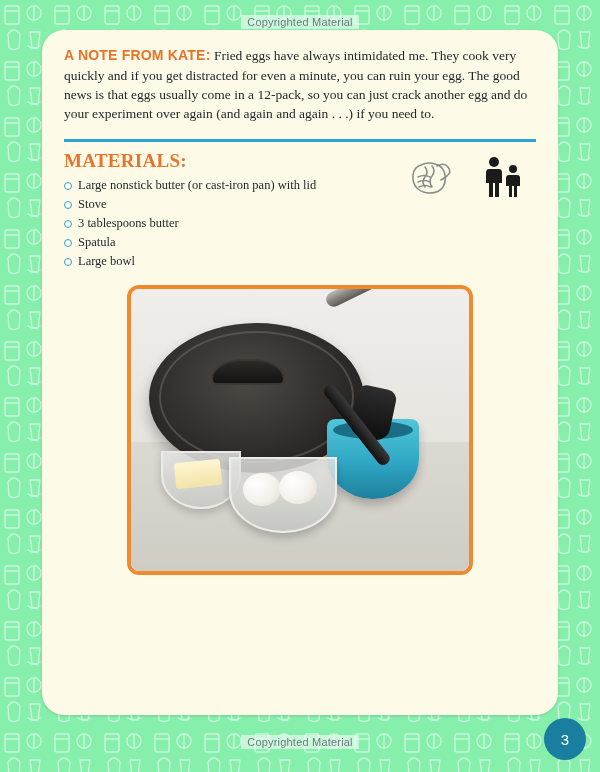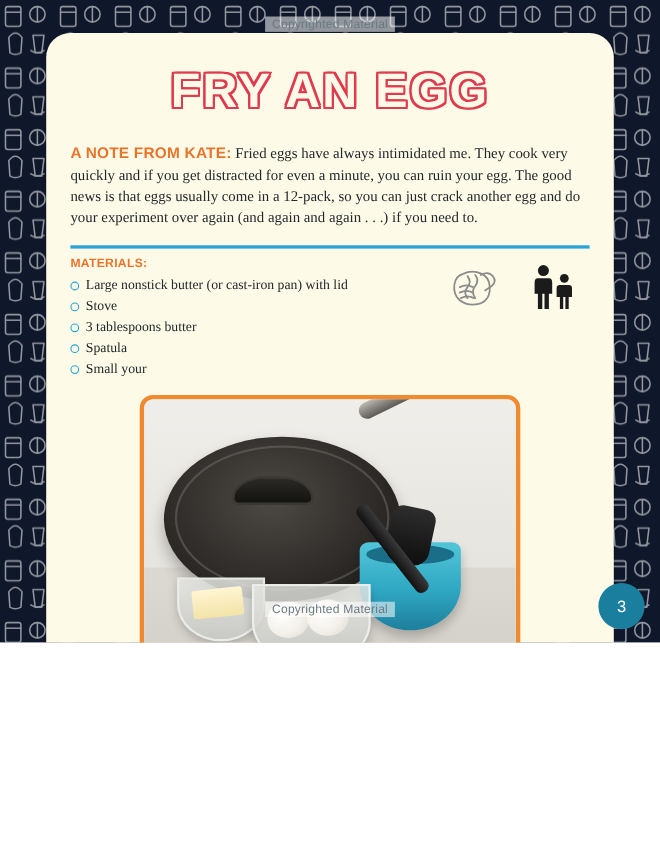--- a/index.html
+++ b/index.html
@@ -10,22 +10,22 @@
     width: 600px;
     height: 772px;
     font-family: "Liberation Serif", serif;
     background: #ffffff;
     overflow: hidden;
   }
 
   .page {
     position: relative;
     width: 600px;
-    height: 584px;
-    background: #0f172a;
+    height: 772px;
+    background: #86efac;
     overflow: hidden;
   }
 
   
   .doodle-layer {
     position: absolute;
     inset: 0;
     opacity: 0.55;
   }
 
@@ -118,23 +118,23 @@
   .materials-row {
     display: flex;
     justify-content: space-between;
     align-items: flex-start;
   }
 
   .materials-block {
     flex: 1 1 auto;
   }
   .materials-label {
-    font-family: Liberation Sans, sans-serif;
+    font-family: Liberation Serif, serif;
     font-weight: bold;
-    font-size: 11px;
+    font-size: 19px;
     color: #e8742a;
     letter-spacing: 0.3px;
     text-transform: uppercase;
     margin-bottom: 4px;
   }
   ul.materials-list {
     list-style: none;
     margin: 0;
     padding: 0;
   }
@@ -357,41 +357,40 @@
       <rect x="0" y="0" width="600" height="772" fill="url(#doodles)"></rect>
     </svg>
   </div>
 
   <div class="watermark top">
     <span class="wm-inner">Copyrighted Material</span>
   </div>
 
   <div class="card">
 
-    <h1 class="title">FRY AN EGG</h1>
 
     <div class="body-area">
 
       <p class="note">
         <span class="note-label">A Note from Kate:</span>
         <span>Fried eggs have always intimidated me. They cook very quickly and if you get distracted for even a minute, you can ruin your egg. The good news is that eggs usually come in a 12-pack, so you can just crack another egg and do your experiment over again (and again and again . . .) if you need to.</span>
       </p>
 
 
       <hr class="rule">
 
       <div class="materials-row">
         <div class="materials-block">
           <div class="materials-label">Materials:</div>
           <ul class="materials-list">
             <li>Large nonstick butter (or cast-iron pan) with lid</li>
             <li>Stove</li>
             <li>3 tablespoons butter</li>
             <li>Spatula</li>
-            <li>Small your</li>
+            <li>Large bowl</li>
           </ul>
         </div>
 
         <div class="icons">
           <div class="icon-box">
             <svg width="52" height="48" viewBox="0 0 52 48" xmlns="http://www.w3.org/2000/svg" aria-hidden="true">
               <g fill="none" stroke="#8c8c8c" stroke-width="1.6" stroke-linecap="round" stroke-linejoin="round">
                 <path d="M14 12 q-7 2 -8 10 q-1 9 5 14 q5 4 12 4 q9 0 13 -6 q3 -5 2 -12 q-1 -7 -7 -10 q-9 -4 -17 0 z"></path>
                 <path d="M30 13 q7 -4 11 1 q4 5 -1 9 l-6 4"></path>
                 <path d="M11 24 q6 -3 12 0 M11 29 q6 -3 12 0 M12 34 q6 -3 12 0"></path>

